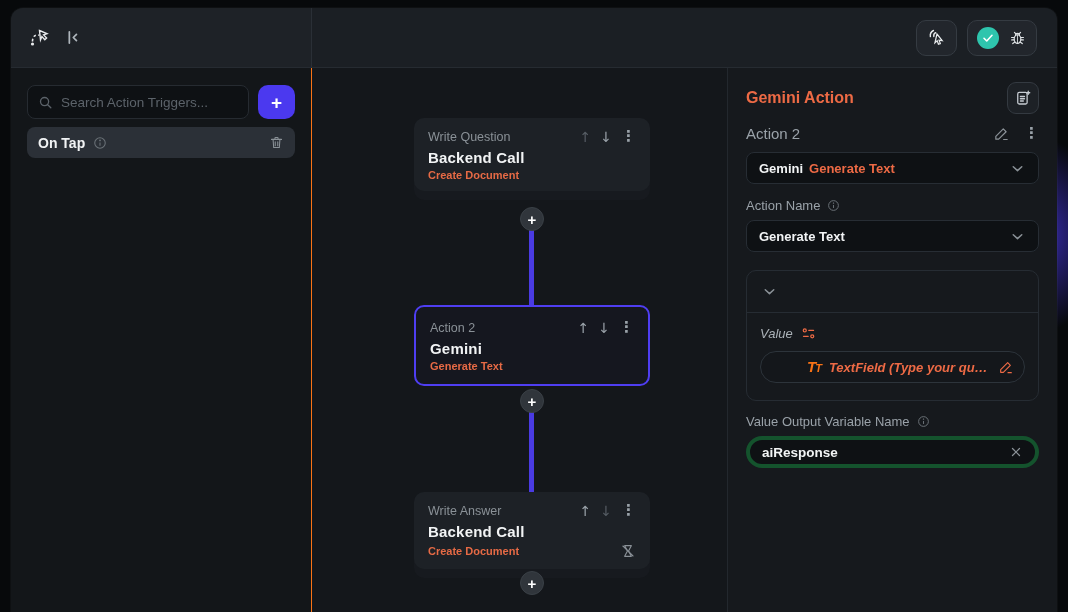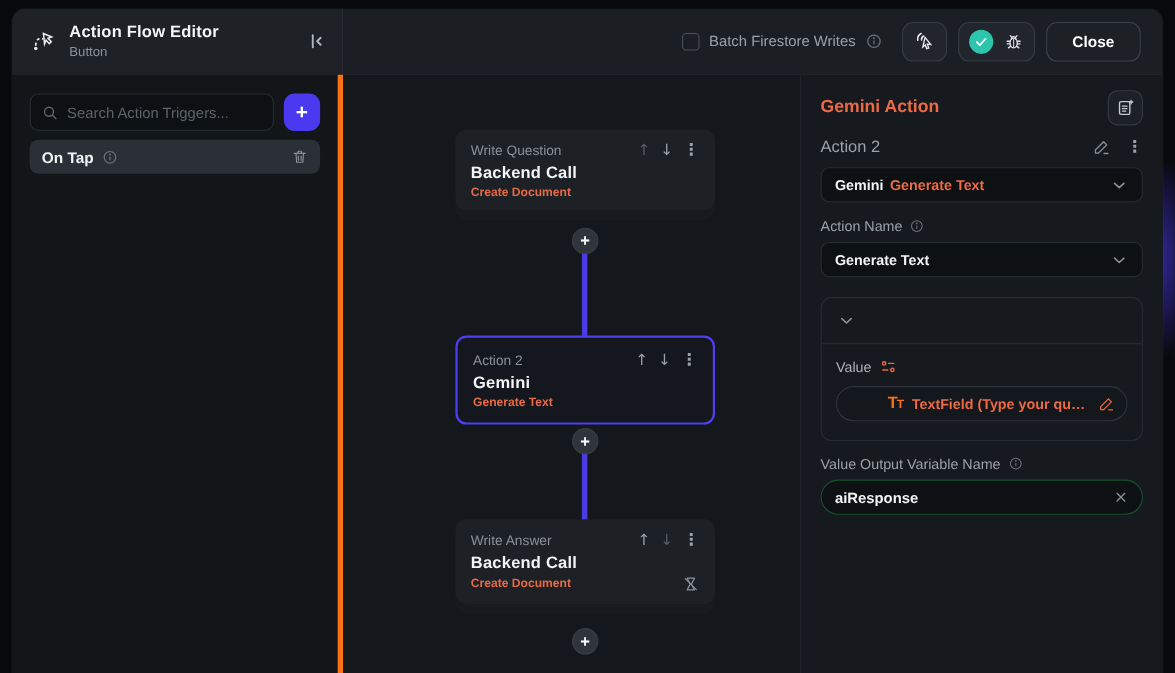--- a/index.html
+++ b/index.html
@@ -51,21 +51,21 @@
     display:flex; align-items:center; justify-content:center;
   }
   .btn-close{
     height:36px; padding:0 23px; border-radius:10px; background:#1d2126;
     border:1px solid #3a4147; color:#fff; font-size:14px; font-weight:bold;
     display:flex; align-items:center; cursor:pointer;
   }
   
   .body{ flex:1; display:flex; min-height:0; }
   .sidebar{
-    width:301px; flex:0 0 auto; background:#131619; border-right:5px solid #f97316;
+    width:301px; flex:0 0 auto; background:#131619; border-right:1px solid #f97316;
     padding:17px 16px;
   }
   .search-row{ display:flex; gap:9px; }
   .search-box{
     flex:1; height:34px; background:#0e1114; border:1px solid #262b31; border-radius:8px;
     display:flex; align-items:center; padding:0 10px; gap:8px; color:#5c636a;
   }
   .search-box input{
     flex:1; background:transparent; border:none; outline:none; color:#cfd4d8;
     font-size:13.5px; font-family:inherit;
@@ -142,33 +142,33 @@
   .field-label{ font-size:13px; color:#9aa2a9; }
   .mb18{ margin-bottom:18px; }
   .section{
     border:1px solid #262c33; border-radius:10px; margin-bottom:13px; overflow:hidden;
   }
   .section-head{
     height:42px; display:flex; align-items:center; padding:0 14px;
     border-bottom:1px solid #262c33; cursor:pointer;
   }
   .section-title{ font-size:14.5px; font-weight:bold; color:#7d858d; flex:1; }
-  .section-body{ padding:13px 13px 17px; }
+  .section-body{ padding:13px 13px 17px;font-style:italic; }
   .value-row{ display:flex; align-items:center; gap:8px; margin-bottom:10px; }
   .value-label{ font-size:13px; color:#aab1b7; }
   .chip{
     height:32px; border:1px solid #2d343b; border-radius:16px; background:#14171b;
     display:flex; align-items:center; padding:0 10px; gap:8px; cursor:pointer;
   }
   .tt-icon{ color:#f97316; font-weight:bold; letter-spacing:-1px; line-height:1;margin-left:36px; }
   .tt-big{ font-size:15px; } .tt-small{ font-size:11px; }
   .chip-text{ font-size:13px; font-weight:bold; color:#ed6a45; flex:1;
     white-space:nowrap; overflow:hidden; text-overflow:ellipsis; }
   .output-input{
-    height:32px; background:#0e1114; border:1px solid #14532d; border-radius:16px;
+    height:32px; background:#0e1114; border:4px solid #14532d; border-radius:16px;
     display:flex; align-items:center; padding:0 12px; gap:8px;
   }
   .output-input input{
     flex:1; background:transparent; border:none; outline:none; color:#f2f4f5;
     font-size:13.5px; font-weight:bold; font-family:inherit;
   }
   .muted{ color:#8a9197; } .dim-ic{ color:#6b7278; }
   svg{ display:block; }
 </style>
 </head>
@@ -180,43 +180,28 @@
 
   <div class="hdr">
     <div class="hdr-left">
       <span>
         <svg width="24" height="24" viewBox="0 0 24 24" fill="none" stroke="#e8eaec" stroke-width="1.6">
           <circle cx="5.5" cy="18" r="1.6" fill="#e8eaec" stroke="none"></circle>
           <path d="M5.5 15.5 C5.5 9.5 9 8.2 12.5 9.3" stroke-dasharray="2.6 2.4"></path>
           <path d="M12.5 4.5 L20 7.6 L16.6 8.9 L19.6 12 L17.8 13.7 L14.9 10.6 L13.5 13.9 Z" fill="none" stroke-width="1.4"></path>
         </svg>
       </span>
-      <div class="hdr-titles">
-        <div class="hdr-title">Action Flow Editor</div>
-        <div class="hdr-sub">Button</div>
-      </div>
       <span class="collapse-btn">
         <svg width="19" height="19" viewBox="0 0 24 24" fill="none" stroke="currentColor" stroke-width="2.2" stroke-linecap="round" stroke-linejoin="round">
           <path d="M8 5 v14"></path>
             <polyline points="17,8 13,12 17,16"></polyline>
         </svg>
       </span>
     </div>
     <div class="hdr-right">
-      <div class="batch">
-        <div class="checkbox"></div>
-        <span class="batch-label">Batch Firestore Writes</span>
-        <span class="dim-ic">
-          <svg width="15" height="15" viewBox="0 0 24 24" fill="none" stroke="currentColor" stroke-width="1.8">
-            <circle cx="12" cy="12" r="9"></circle>
-              <line x1="12" y1="11" x2="12" y2="16.5"></line>
-              <circle cx="12" cy="7.6" r="0.6" fill="currentColor"></circle>
-          </svg>
-        </span>
-      </div>
       <div class="iconbtn">
         <span>
           <svg width="21" height="21" viewBox="0 0 24 24" fill="none" stroke="currentColor" stroke-width="1.6" stroke-linecap="round">
             <path d="M8.5 4 C5.5 5.5 4.5 8 5 11"></path>
             <path d="M11 6.5 C9.2 7.5 8.6 9 8.9 10.8"></path>
             <path d="M12.5 8 L18.5 15.5 L14.9 15 L16.4 19 L14.2 19.8 L12.8 15.8 L10.2 18 Z" stroke-width="1.4"></path>
           </svg>
         </span>
       </div>
       <div class="iconbtn">
@@ -227,23 +212,20 @@
         </span>
         <span>
           <svg width="19" height="19" viewBox="0 0 24 24" fill="none" stroke="#dfe3e6" stroke-width="1.5" stroke-linecap="round">
             <ellipse cx="12" cy="14" rx="4.2" ry="5.5"></ellipse>
             <path d="M9.5 9.8 C9.5 7.8 10.5 6.8 12 6.8 C13.5 6.8 14.5 7.8 14.5 9.8"></path>
             <path d="M9.8 7.5 L8.2 5.6 M14.2 7.5 L15.8 5.6"></path>
             <path d="M7.8 12 H4.5 M7.8 15 H4.6 M8.6 17.6 L6 19.6 M16.2 12 H19.5 M16.2 15 H19.4 M15.4 17.6 L18 19.6"></path>
             <path d="M12 9 v10" stroke-width="1.1"></path>
           </svg>
         </span>
-      </div>
-      <div class="btn-close">
-        <span>Close</span>
       </div>
     </div>
   </div>
 
   <div class="body">
 
     <div class="sidebar">
       <div class="search-row">
         <div class="search-box">
           <span>
@@ -316,21 +298,21 @@
           <div class="node-main">Gemini</div>
           <div class="node-sub-row">
             <span class="node-sub">Generate Text</span>
           </div>
         </div>
       </div>
       <div class="plus-circle" style="top:321px">
         <span>+</span>
       </div>
 
-      <div class="node-wrap" style="top:404px">
+      <div class="node-wrap" style="top:424px">
         <div class="node-card">
           <div class="node-top">
             <span class="node-title">Write Answer</span>
             <span class="node-ctrls">
               <span class="arrow">↑</span>
               <span class="arrow dim">↓</span>
               <span class="kebab">⋮</span>
             </span>
           </div>
           <div class="node-main">Backend Call</div>

